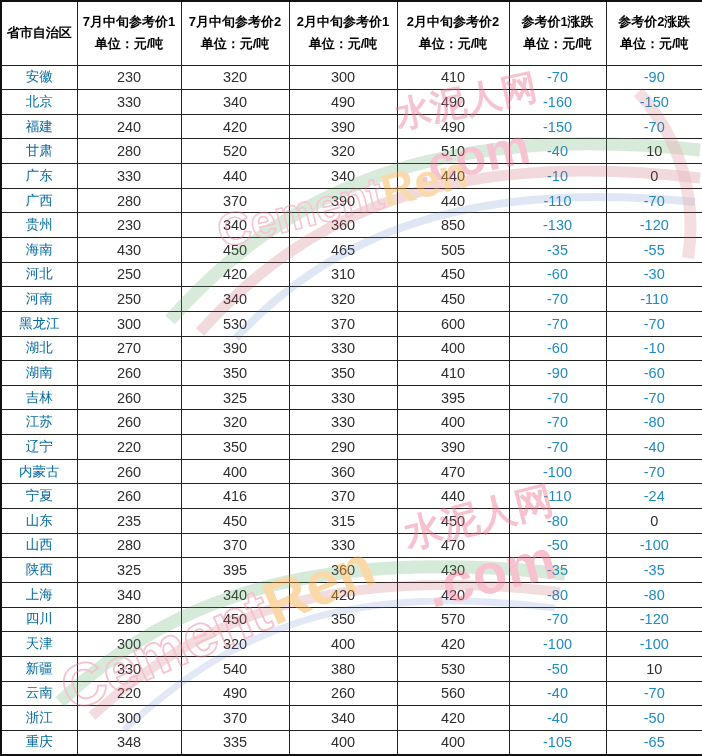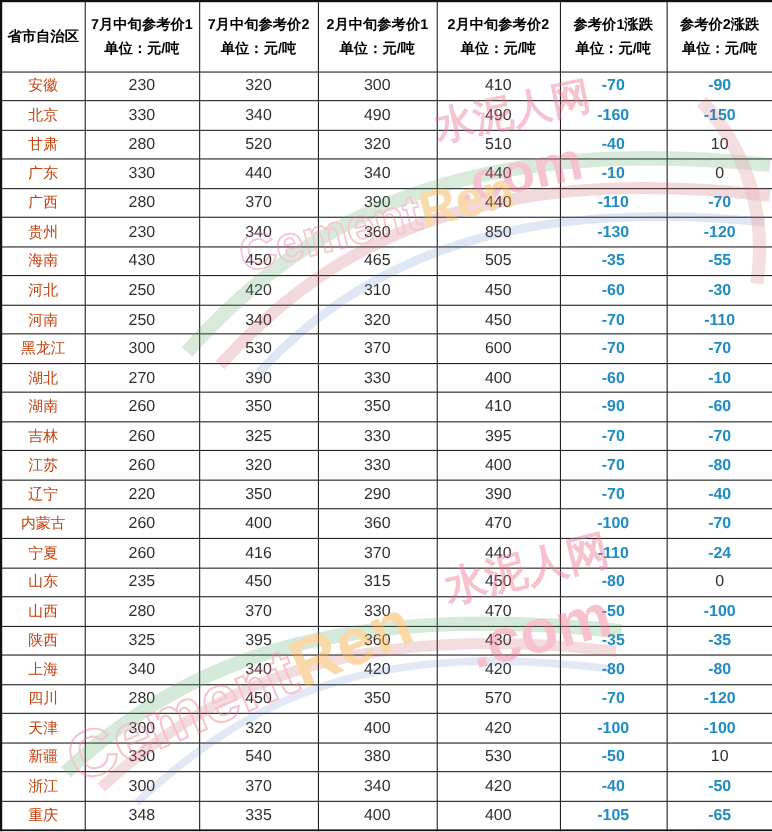--- a/index.html
+++ b/index.html
@@ -32,30 +32,30 @@
   thead tr { height: 64px; }
   tbody tr { height: 22px; }
   th .h1, th .h2 {
     font-size: 13px;
     font-weight: bold;
     color: #000;
     line-height: 1.7;
   }
   td.region {
     font-size: 13.5px;
-    color: #c2410c;
+    color: #0369a1;
     font-family: Liberation Mono, monospace;
   }
   td.value {
     font-size: 14.5px;
     color: var(--pos, #2e2e2e);
   }
   td.value.neg {
     color: var(--neg, #1e8bc3);
-    font-weight: bold;
+    font-weight: normal;
   }
   svg.watermark {
     position: absolute;
     left: 0; top: 0;
     pointer-events: none;
   }
 </style>
 </head>
 <body>
 
@@ -115,20 +115,29 @@
         <tr>
           <td class="region">北京</td>
           <td class="value">330</td>
           <td class="value">340</td>
           <td class="value">490</td>
           <td class="value">490</td>
           <td class="value neg">-160</td>
           <td class="value neg">-150</td>
         </tr>
         <tr>
+          <td class="region">福建</td>
+          <td class="value">240</td>
+          <td class="value">420</td>
+          <td class="value">390</td>
+          <td class="value">490</td>
+          <td class="value neg">-150</td>
+          <td class="value neg">-70</td>
+        </tr>
+        <tr>
           <td class="region">甘肃</td>
           <td class="value">280</td>
           <td class="value">520</td>
           <td class="value">320</td>
           <td class="value">510</td>
           <td class="value neg">-40</td>
           <td class="value">10</td>
         </tr>
         <tr>
           <td class="region">广东</td>
@@ -311,20 +320,29 @@
           <td class="value neg">-100</td>
         </tr>
         <tr>
           <td class="region">新疆</td>
           <td class="value">330</td>
           <td class="value">540</td>
           <td class="value">380</td>
           <td class="value">530</td>
           <td class="value neg">-50</td>
           <td class="value">10</td>
+        </tr>
+        <tr>
+          <td class="region">云南</td>
+          <td class="value">220</td>
+          <td class="value">490</td>
+          <td class="value">260</td>
+          <td class="value">560</td>
+          <td class="value neg">-40</td>
+          <td class="value neg">-70</td>
         </tr>
         <tr>
           <td class="region">浙江</td>
           <td class="value">300</td>
           <td class="value">370</td>
           <td class="value">340</td>
           <td class="value">420</td>
           <td class="value neg">-40</td>
           <td class="value neg">-50</td>
         </tr>

